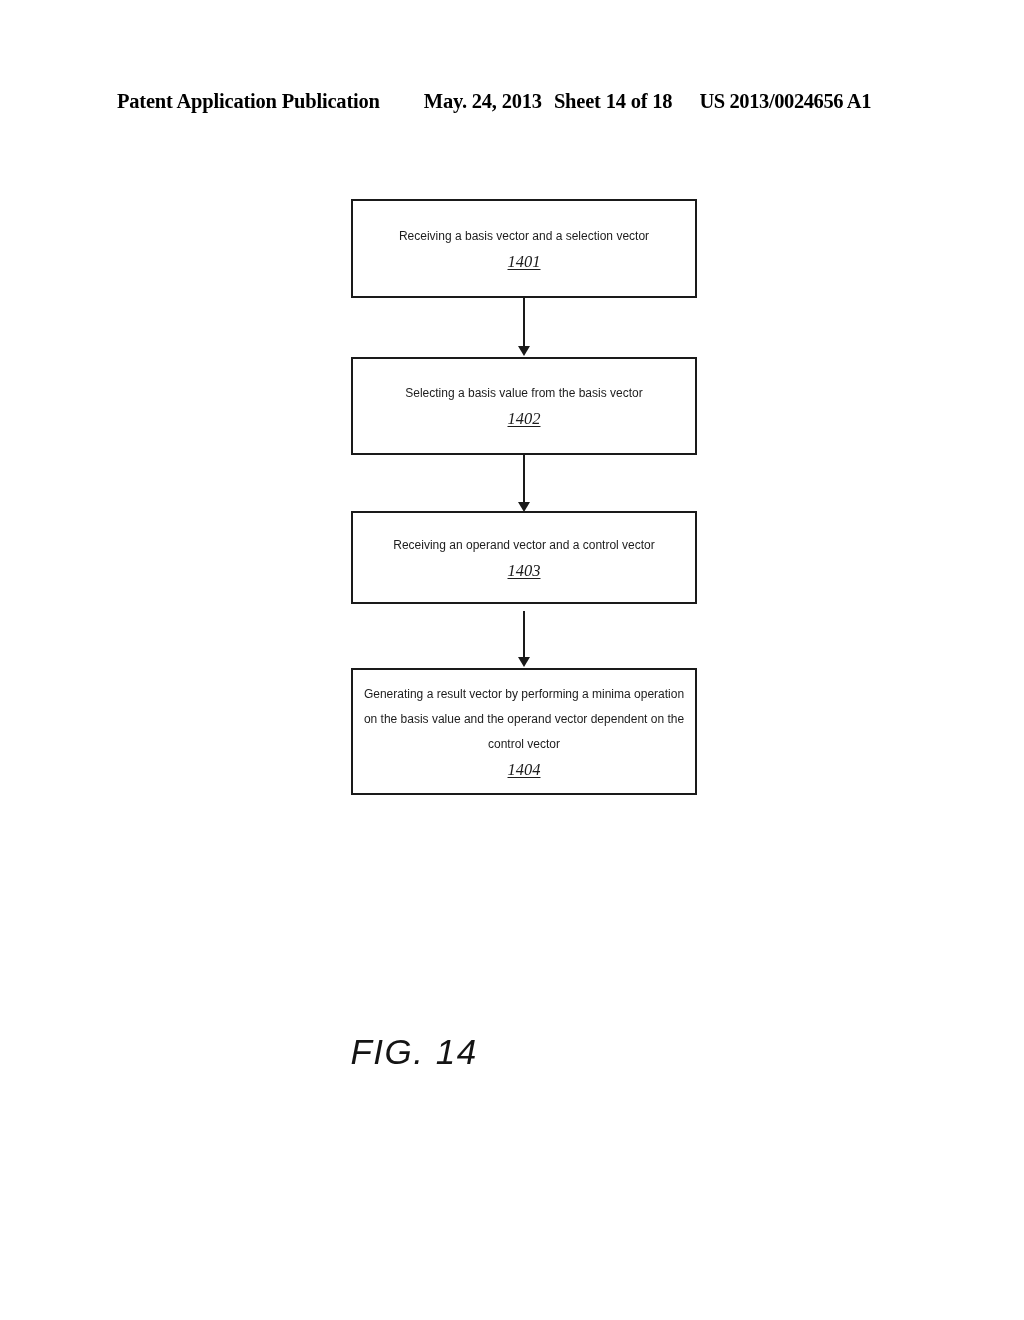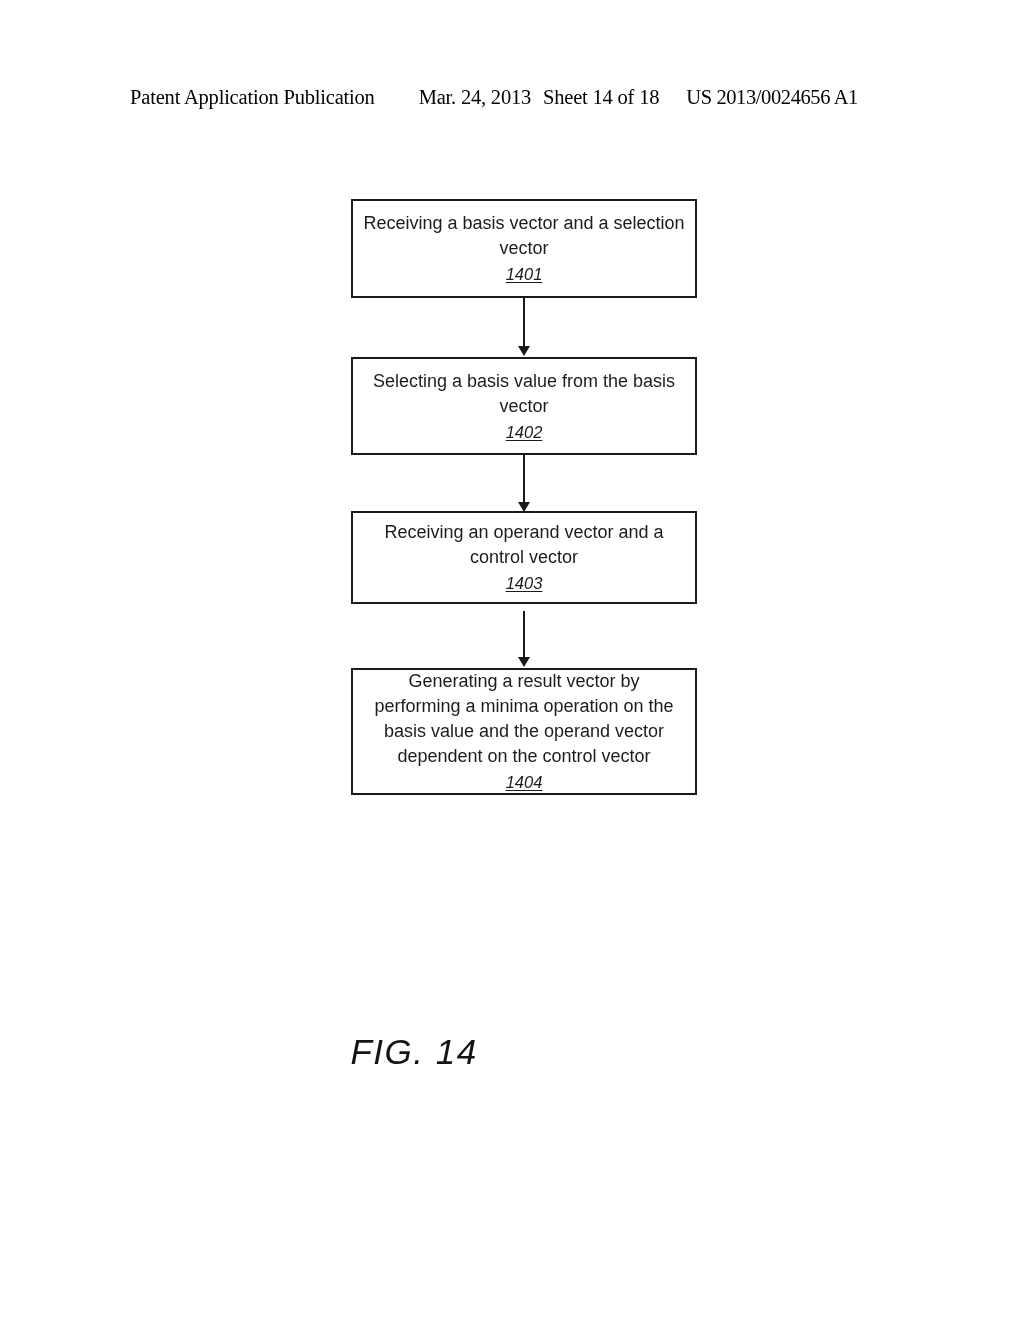--- a/index.html
+++ b/index.html
@@ -19,23 +19,23 @@
 
   
   .header {
     position: absolute;
     top: 86px;
     left: 0;
     width: 988px;
     height: 30px;
     display: flex;
     justify-content: center;
-    align-items: flex-start;
+    align-items: center;
     font-family: "Liberation Serif", serif;
-    font-weight: normal;
+    font-weight: bold;
     font-size: 20.5px;
     letter-spacing: -0.2px;
     white-space: nowrap;
   }
   .header .h-pub {
     margin-right: 44px;
   }
   .header .h-date {
     margin-right: 12px;
   }
@@ -63,29 +63,29 @@
     background: #ffffff;
     display: flex;
     flex-direction: column;
     align-items: center;
     justify-content: center;
     padding: 4px 10px;
   }
 
   .node-text {
     font-family: "Liberation Sans", sans-serif;
-    font-size: 18px;
+    font-size: 12px;
     line-height: 25px;
     text-align: center;
     color: #1c1c1c;
     max-width: 322px;
   }
 
   .node-ref {
-    font-family: Liberation Sans, sans-serif;
+    font-family: Liberation Serif, serif;
     font-size: 16.5px;
     line-height: 24px;
     font-style: italic;
     text-decoration: underline;
     text-underline-offset: 2px;
     color: #1c1c1c;
     margin-top: 1px;
   }
 
   
@@ -130,21 +130,21 @@
     font-size: 35px;
     letter-spacing: 1.5px;
     color: #141414;
   }
 </style>
 </head>
 <body>
 
 <div class="header">
   <span class="h-pub">Patent Application Publication</span>
-  <span class="h-date">Mar. 24, 2013</span>
+  <span class="h-date">May. 24, 2013</span>
   <span class="h-sheet">Sheet 14 of 18</span>
   <span class="h-num">US 2013/0024656 A1</span>
 </div>
 
 <div class="flow">
 
   <div class="node" id="node-1401">
     <div class="node-text">Receiving a basis vector and a selection vector</div>
     <div class="node-ref">1401</div>
   </div>

